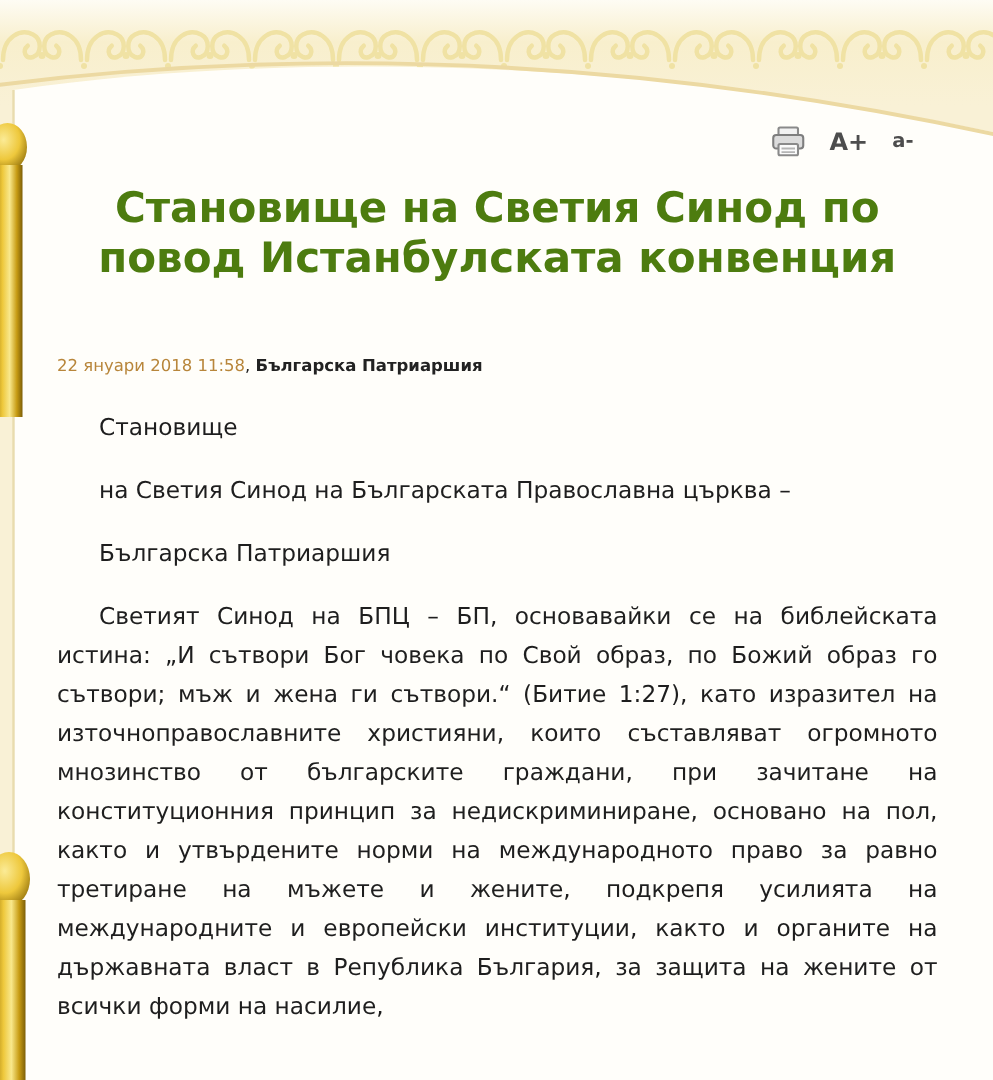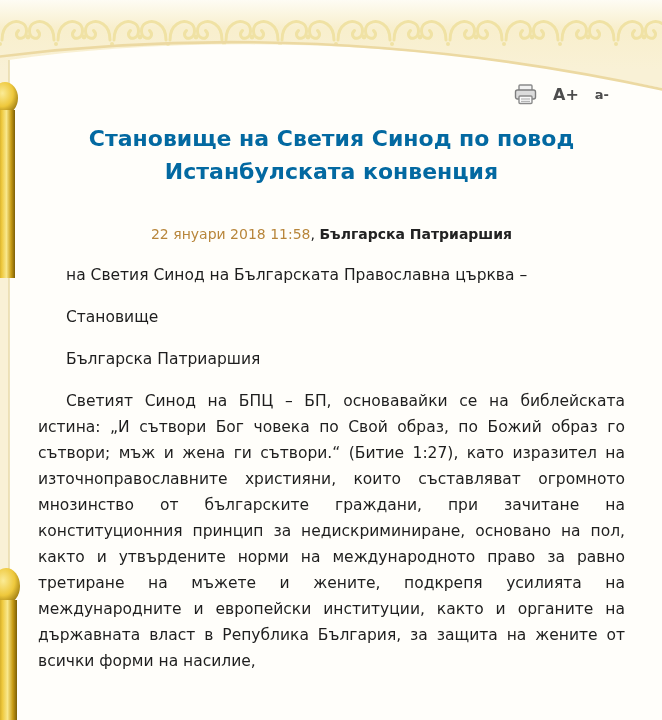--- a/index.html
+++ b/index.html
@@ -39,24 +39,24 @@
     background:none; border:none; cursor:pointer;
     color:#4d4d4d; font-family:"DejaVu Sans", sans-serif; font-weight:bold;
     display:flex; align-items:center; padding:0;
   }
   .tool-btn.font-plus { font-size:16px; }
   .tool-btn.font-minus { font-size:13px; }
 
   h1.page-title {
     margin:16px 26px 0;
     text-align:center;
-    font-size:22px; line-height:33px; font-weight:bold;
-    color:#0369a1;
+    font-size:28px; line-height:33px; font-weight:bold;
+    color:#4d7c0f;
   }
-  .meta { margin-top:37px; font-size:14px; line-height:18px; color:#222;text-align:center; }
+  .meta { margin-top:47px; font-size:11px; line-height:18px; color:#222; }
   .meta .date { color:#b8863b; }
   .meta .source { font-weight:bold; color:#222; }
 
   .article-body { margin-top:19px; color:#1e1e1e; font-size:15.5px; line-height:26px; }
   .article-body p {
     margin:0 0 16px;
     text-indent:28px;
     text-align:justify;
   }
 </style>
@@ -126,20 +126,20 @@
       </button>
       <button class="tool-btn font-plus">A+</button>
       <button class="tool-btn font-minus">a-</button>
     </div>
 
     <h1 class="page-title">Становище на Светия Синод по повод Истанбулската конвенция</h1>
 
     <div class="meta"><span class="date">22 януари 2018 11:58</span><span>, </span><span class="source">Българска Патриаршия</span></div>
 
     <div class="article-body">
+      <p>Становище</p>
       <p>на Светия Синод на Българската Православна църква –</p>
-      <p>Становище</p>
       <p>Българска Патриаршия</p>
       <p>Светият Синод на БПЦ – БП, основавайки се на библейската истина: „И сътвори Бог човека по Свой образ, по Божий образ го сътвори; мъж и жена ги сътвори.“ (Битие 1:27), като изразител на източноправославните християни, които съставляват огромното мнозинство от българските граждани, при зачитане на конституционния принцип за недискриминиране, основано на пол, както и утвърдените норми на международното право за равно третиране на мъжете и жените, подкрепя усилията на международните и европейски институции, както и органите на държавната власт в Република България, за защита на жените от всички форми на насилие,</p>
     </div>
 
   </div>
 </div>
 
 </body></html>

